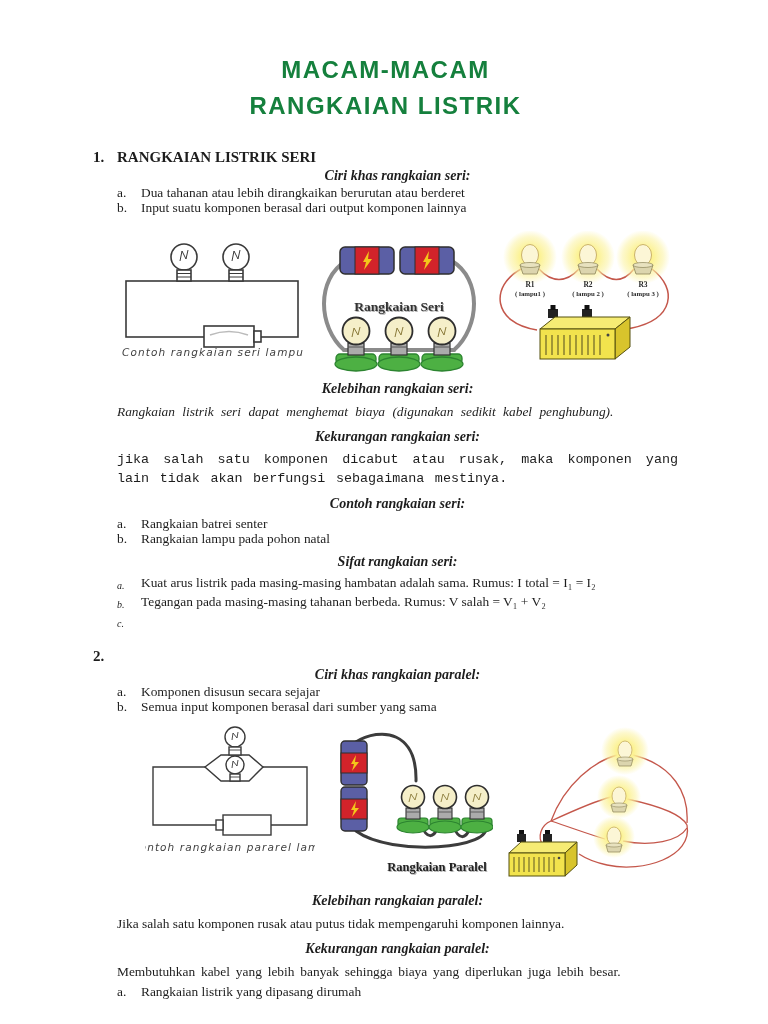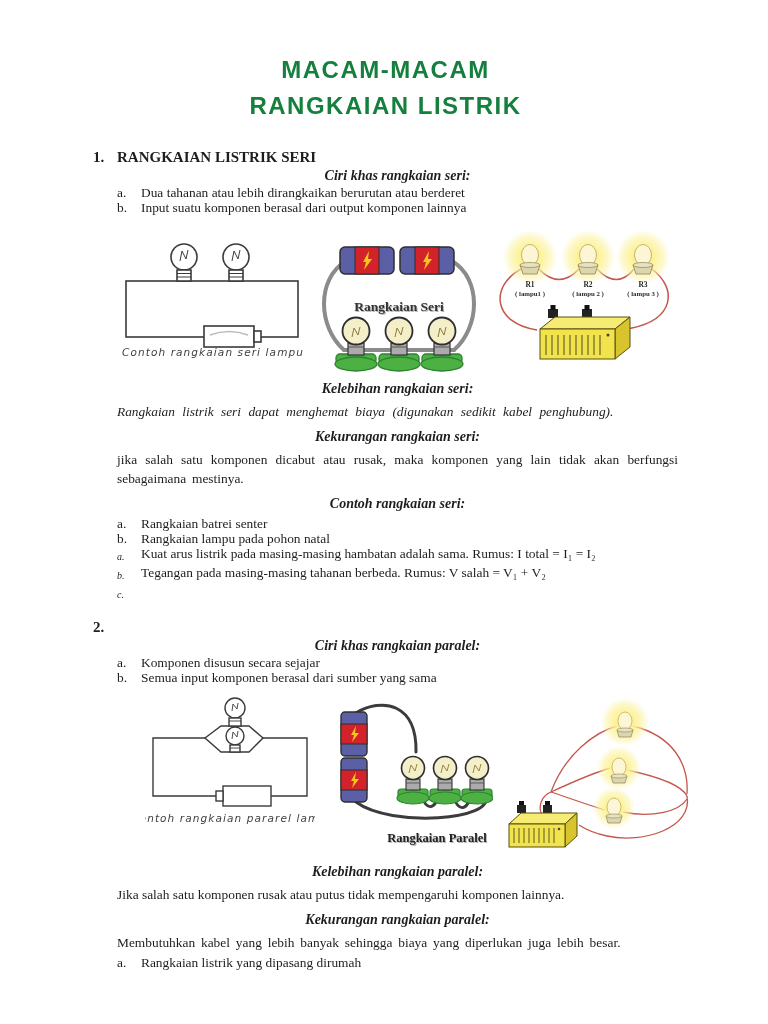--- a/index.html
+++ b/index.html
@@ -25,21 +25,21 @@
   .sec-head{display:flex;font-weight:bold;font-size:15px;line-height:17px;}
   .sec-num{width:24px;flex:none;}
   .sub{margin-left:24px;}
   .subhead{font-weight:bold;font-style:italic;font-size:14px;line-height:16px;margin:8px 0 5px;text-align:center;}
   .subhead.tight{margin:2px 0 2px;}
   .item{display:flex;font-size:13.4px;line-height:14.6px;}
   .item .m{width:24px;flex:none;}
   .sifat .item{line-height:16px;white-space:nowrap;}
   .sifat .item .m{font-size:10px;font-style:italic;padding-top:3px;}
   .para{font-size:13.4px;line-height:19px;margin:4px 0 4px;}
-  .jst{text-align:justify;}
+  .jst{text-align:justify;font-family:Liberation Mono, monospace;}
   .ws-wide{word-spacing:4px;font-style:italic;}
   .ws-med{word-spacing:2.5px;}
 
   
   .figrow{display:flex;align-items:flex-start;}
   .figrow1{margin:16px 0 2px 19px;}
   .figrow2{margin:10px 0 0 52px;}
   .fig{flex:none;}
   svg text{user-select:none;}
   .hand{font-family:"DejaVu Sans",sans-serif;font-style:italic;letter-spacing:1.1px;}
@@ -232,20 +232,21 @@
         <div class="subhead">Contoh rangkaian seri:</div>
         <div class="item">
           <span class="m">a.</span>
           <span>Rangkaian batrei senter</span>
         </div>
         <div class="item">
           <span class="m">b.</span>
           <span>Rangkaian lampu pada pohon natal</span>
         </div>
 
+        <div class="subhead">Sifat rangkaian seri:</div>
         <div class="sifat">
           <div class="item">
             <span class="m">a.</span>
             <span>Kuat arus listrik pada masing-masing hambatan adalah sama. Rumus: I total = I₁ = I₂</span>
           </div>
           <div class="item">
             <span class="m">b.</span>
             <span>Tegangan pada masing-masing tahanan berbeda. Rumus: V salah = V₁ + V₂</span>
           </div>
           <div class="item">

